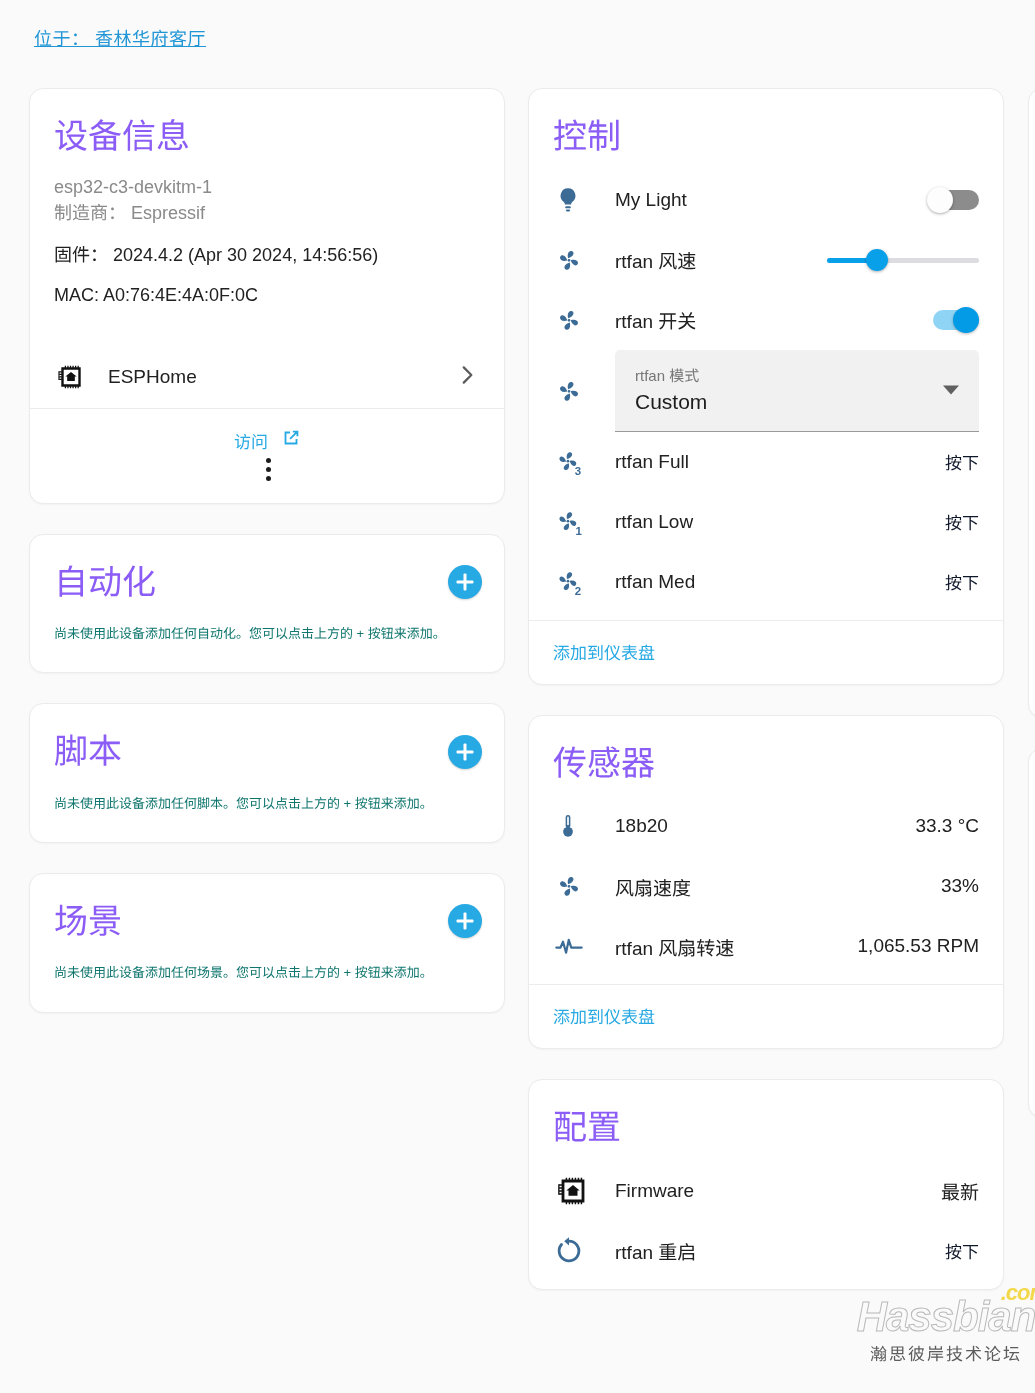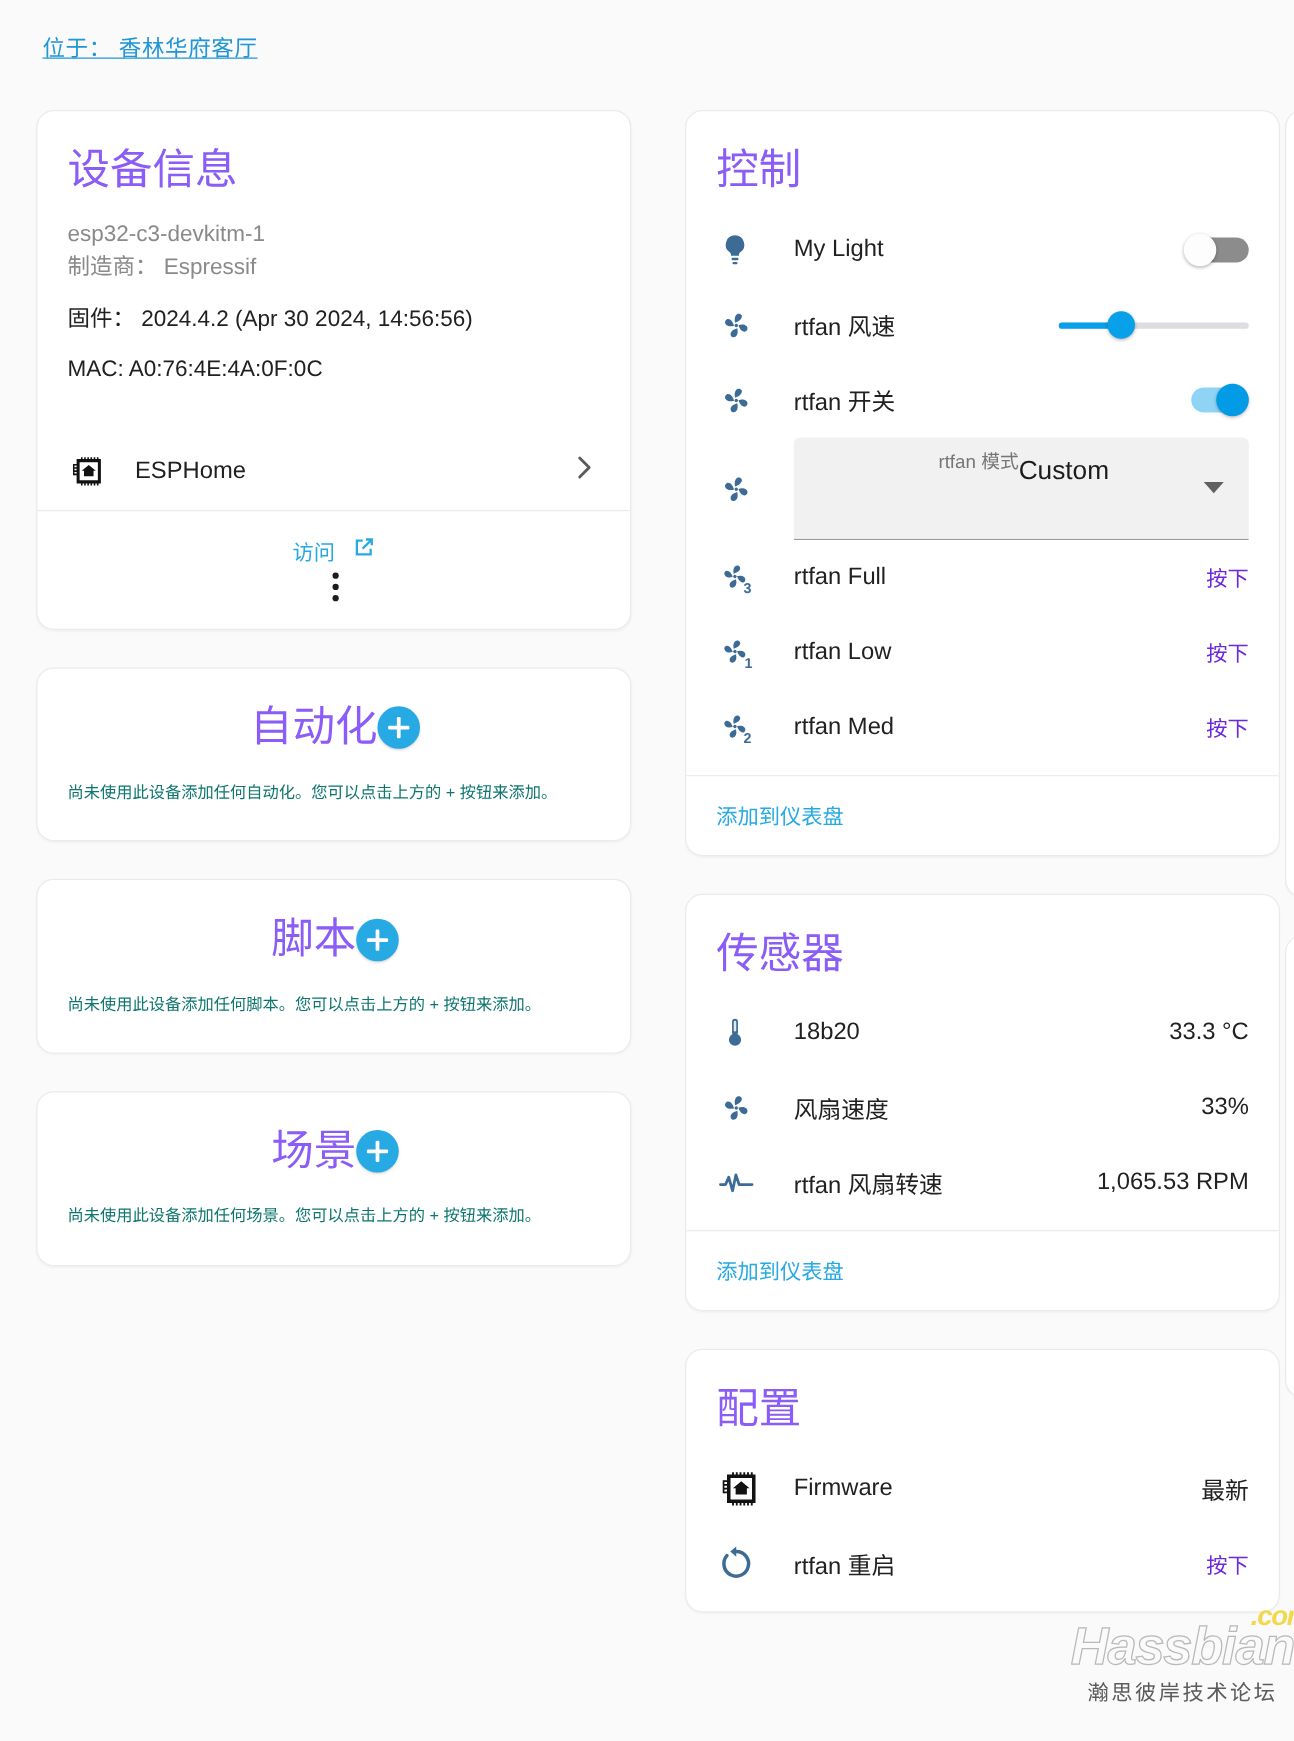--- a/index.html
+++ b/index.html
@@ -21,42 +21,42 @@
     left: 34px; top: 24px;
     font-size: 18px;
     color: #2196d6;
     letter-spacing: .5px;
     white-space: nowrap;
   }
 
   
   .col { position: absolute; top: 88px; }
   .col-1 { left: 29px;  width: 476px; }
-  .col-2 { left: 528px; width: 476px; margin-left: 20px; }
+  .col-2 { left: 528px; width: 476px; }
   .col-3 { left: 1028px; width: 476px; }
 
   .card {
     background: #ffffff;
     border: 1px solid #ebebeb;
     border-radius: 14px;
     margin-bottom: 30px;
     box-shadow: 0 1px 2px rgba(0,0,0,.035);
     overflow: hidden;
   }
 
   .card-title {
     font-size: 34px;
     font-weight: 400;
     color: #8b5cf6;
     padding: 26px 24px 6px 24px;
     margin: 0;
     line-height: 1.25;
   }
   .card-title.with-action {
-    display: flex; align-items: center; justify-content: center;
+    display: flex; align-items: center; justify-content: space-between;
     padding-right: 22px;
   }
 
   
   .fab-add {
     width: 34px; height: 34px; border-radius: 50%;
     background: #27a9e3;
     position: relative; flex: 0 0 auto;
     box-shadow: 0 1px 2px rgba(0,0,0,.18);
     cursor: pointer;
@@ -109,21 +109,21 @@
 
   
   .rows { padding: 6px 24px 8px 24px; }
   .erow {
     display: flex; align-items: center;
     min-height: 60px;
   }
   .erow-icon { width: 62px; flex: 0 0 62px; display: flex; align-items: center; }
   .erow-name { flex: 1; font-size: 19px; color: #212121; white-space: nowrap; }
   .erow-value { font-size: 19px; color: #212121; text-align: right; white-space: nowrap; }
-  .erow-action { font-size: 17px; color: #6d28d9; cursor: pointer; white-space: nowrap; padding-left: 10px; }
+  .erow-action { font-size: 17px; color: #0f172a; cursor: pointer; white-space: nowrap; padding-left: 10px; }
 
   
   .toggle { width: 52px; height: 26px; position: relative; flex: 0 0 auto; cursor: pointer; }
   .toggle .track {
     position: absolute; right: 0; top: 3px;
     width: 46px; height: 20px; border-radius: 10px;
   }
   .toggle .knob {
     position: absolute; top: 0; width: 26px; height: 26px; border-radius: 50%;
     box-shadow: 0 1px 3px rgba(0,0,0,.32);
@@ -151,21 +151,21 @@
   
   .erow.select-row { min-height: 82px; align-items: stretch; }
   .erow.select-row .erow-icon { align-items: center; }
   .select-field {
     flex: 1;
     background: #f1f1f1;
     border-bottom: 1px solid #9a9a9a;
     border-radius: 5px 5px 0 0;
     padding: 11px 16px 9px 20px;
     position: relative;
-    display: flex; flex-direction: row; justify-content: center;
+    display: flex; flex-direction: column; justify-content: center;
     min-height: 76px;
     cursor: pointer;
   }
   .select-label { font-size: 15px; color: #767676; line-height: 1.25; }
   .select-value { font-size: 21px; color: #1c1c1c; line-height: 1.3; margin-top: 2px; }
   .select-caret {
     position: absolute; right: 20px; top: 50%; transform: translateY(-50%);
     width: 0; height: 0;
     border-left: 8px solid transparent;
     border-right: 8px solid transparent;

